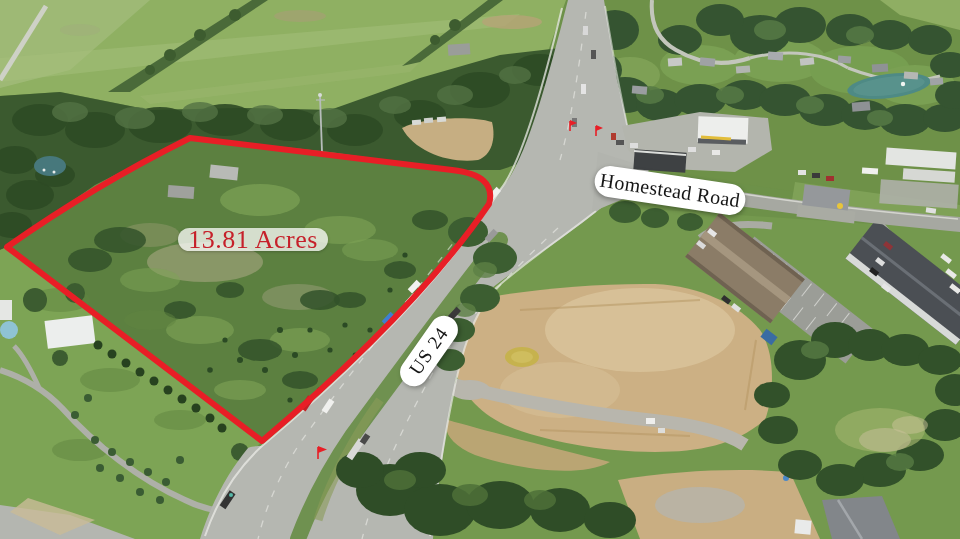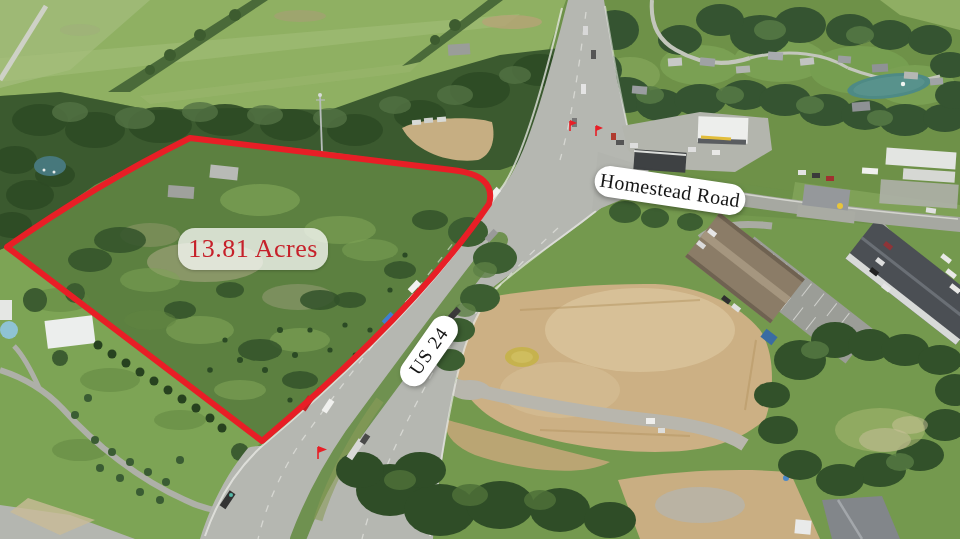--- a/index.html
+++ b/index.html
@@ -2,21 +2,21 @@
 <html style="--boundary_red: #e81e26; --acreage_text: #c6202a; --label_pill: #ffffff; --label_text: #161616;"><head>
 <meta charset="utf-8">
 <style>
   html,body{margin:0;padding:0;background:#222;}
   .scene{position:relative;width:960px;height:539px;overflow:hidden;background:#6d9149;
          font-family:"Liberation Serif",serif;}
   .scene svg{position:absolute;left:0;top:0;}
   .pill{position:absolute;display:flex;align-items:center;justify-content:center;
         background:var(--label_pill,#fff);border-radius:20px;white-space:nowrap;
         box-shadow:0 2px 5px rgba(0,0,0,.35);color:var(--label_text,#161616);z-index:6;}
-  .pill.acreage{left:178px;top:228px;width:150px;height:42px;border-radius:17px;
+  .pill.acreage{left:178px;top:228px;width:150px;height:23px;border-radius:17px;
         background:rgba(255,255,255,.74);color:var(--acreage_text,#c6202a);
         font-size:26px;letter-spacing:.5px;box-shadow:0 1px 3px rgba(0,0,0,.22);}
   .pill.homestead{left:594px;top:175px;width:152px;height:31px;font-size:20px;
         letter-spacing:.3px;transform:rotate(8.5deg);transform-origin:center;}
   .pill.us24{left:389px;top:337px;width:80px;height:28px;font-size:19px;
         letter-spacing:1px;transform:rotate(-55deg);transform-origin:center;}
   .boundary{fill:none;stroke:var(--boundary_red,#e81e26);stroke-width:6;
         stroke-linejoin:round;stroke-linecap:round;}
   .flag{fill:var(--boundary_red,#e81e26);}
   .flagpole{stroke:var(--boundary_red,#e81e26);stroke-width:1.6;}

